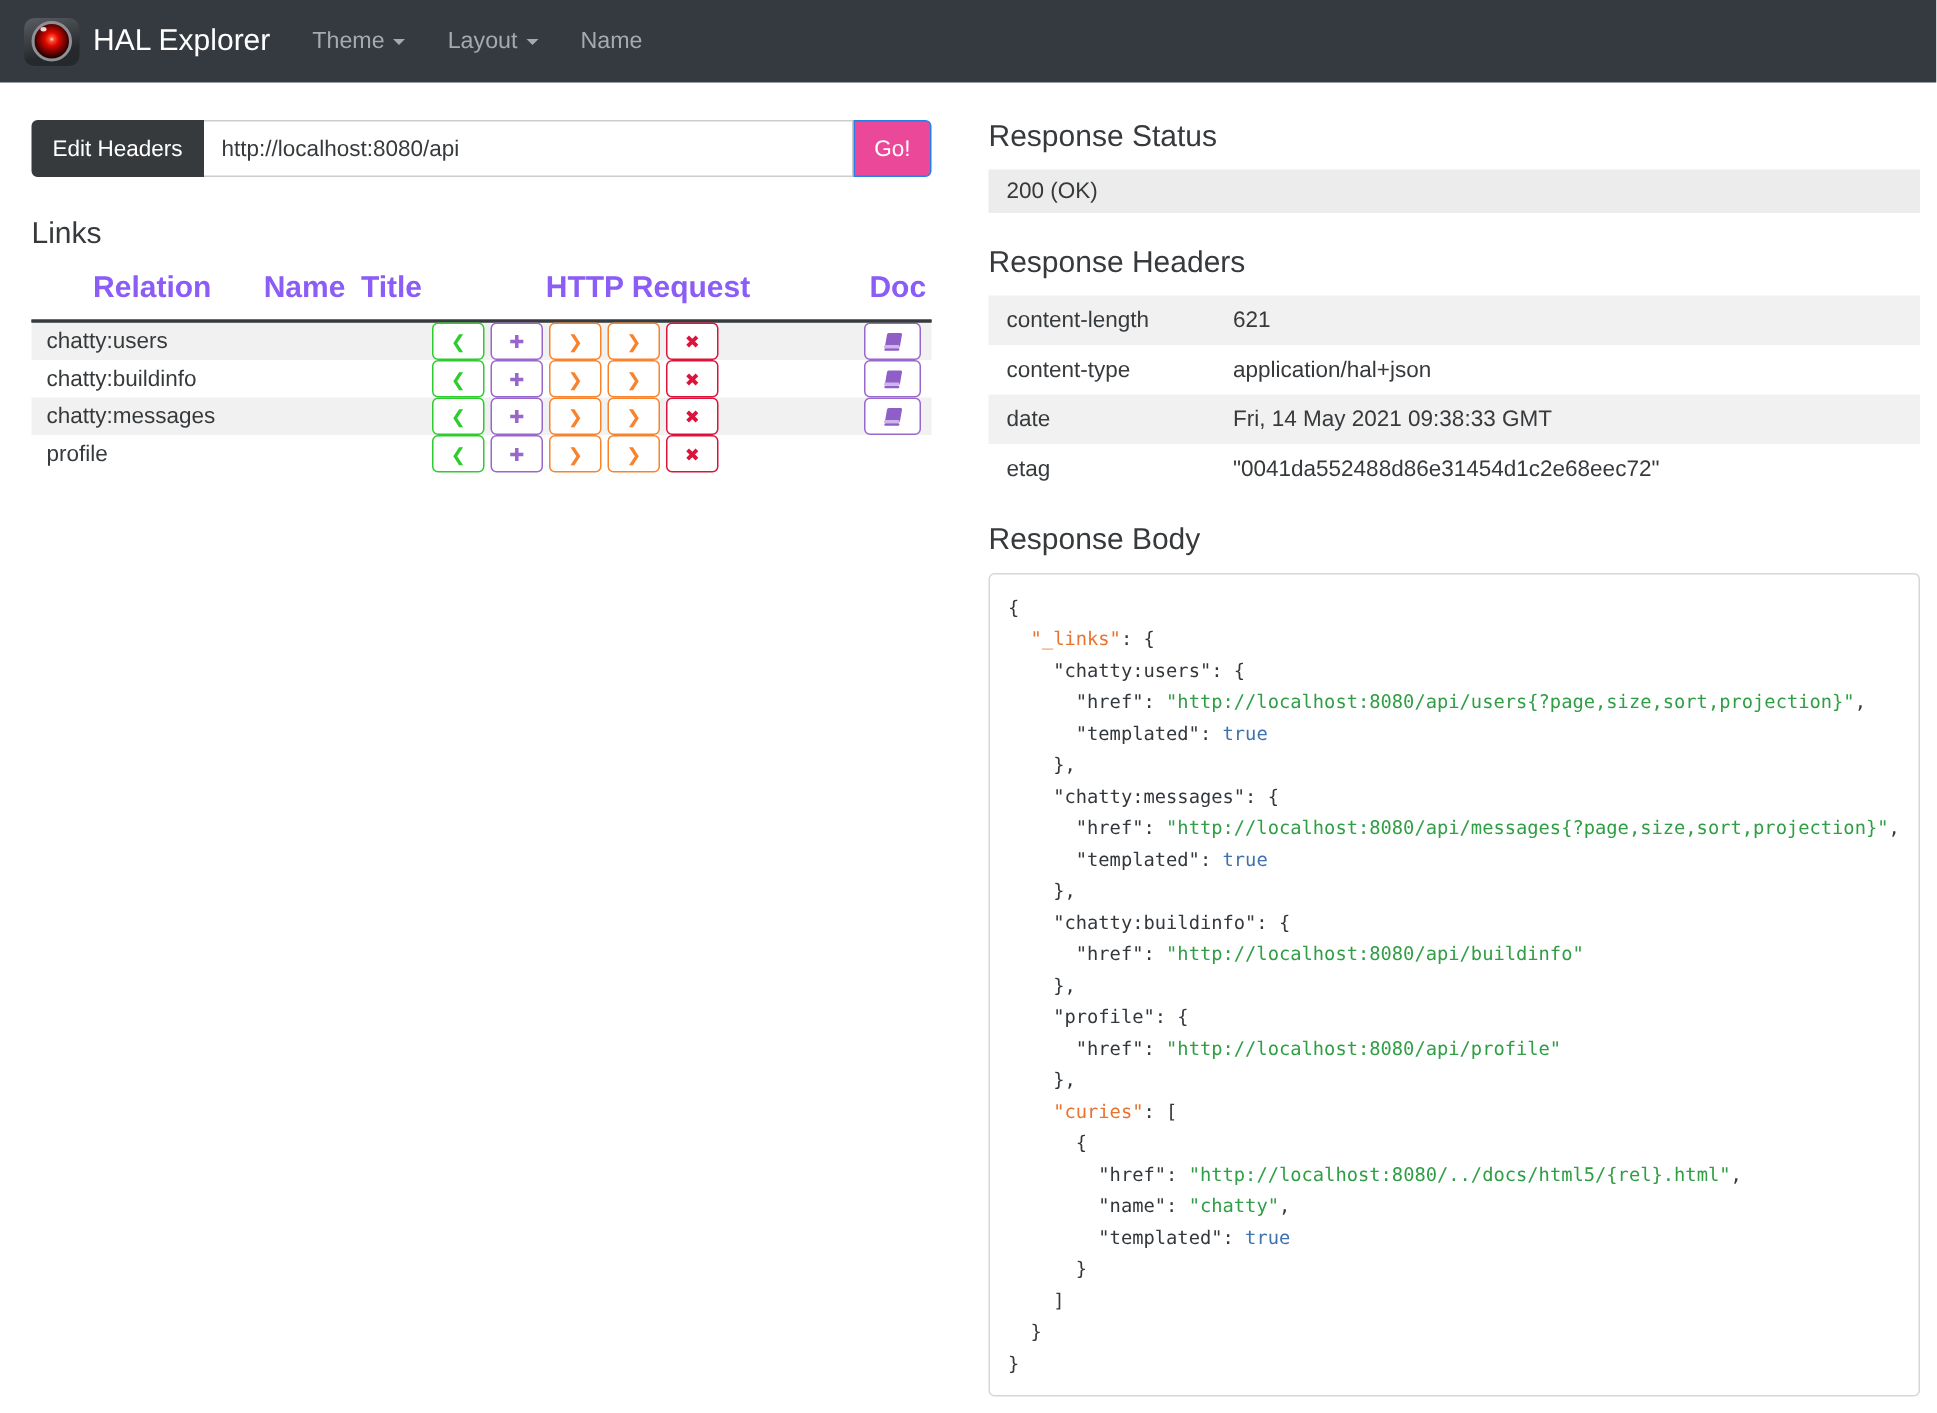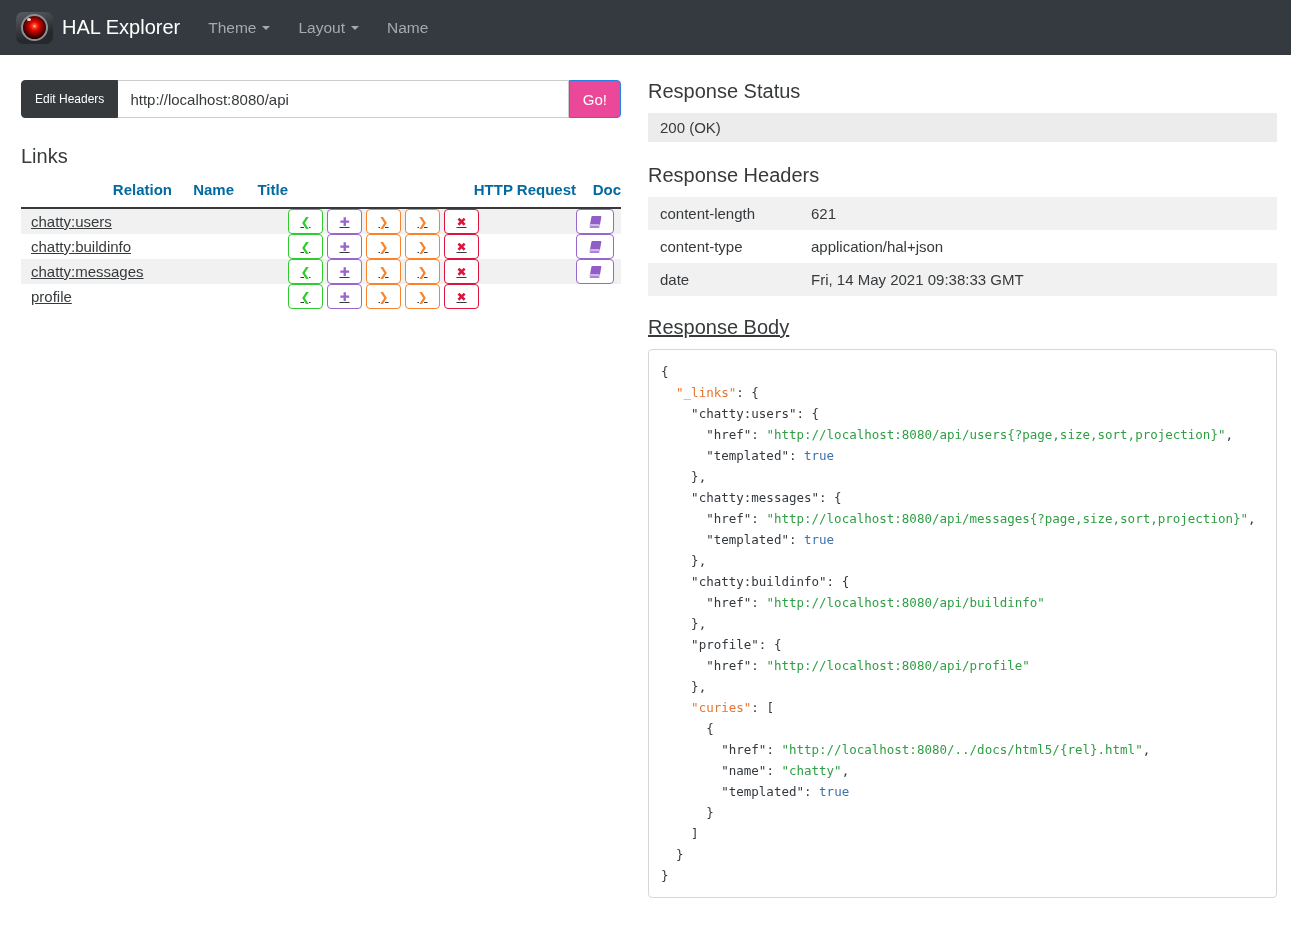--- a/index.html
+++ b/index.html
@@ -19,44 +19,44 @@
     background:rgba(255,255,255,.85); top:2px; left:4px; }
   .brand-text { color:#fff; font-size:20px; }
   .nav-links { display:flex; align-items:center; list-style:none; margin-left:14px; }
   .nav-link { color:#a6a9ad; font-size:15.5px; padding:0 14px; cursor:pointer; display:flex; align-items:center; }
   .caret { display:inline-block; margin-left:6px; border-left:4px solid transparent;
     border-right:4px solid transparent; border-top:4.5px solid #a6a9ad; }
 
   
   .content { display:flex; padding:25px 14px 0 21px; }
   .col-left { width:600px; flex:0 0 600px; }
-  .col-right { flex:1; margin-left:27px; }
+  .col-right { flex:1; margin-left:38px; }
 
   h2.section-title { font-size:20px; font-weight:400; color:#373a3c; }
 
   
   .input-group { display:flex; height:38px; }
   .btn-edit-headers { background:#373a3c; color:#fff; border:1px solid #373a3c;
-    border-radius:4px 0 0 4px; font-size:12px; padding:0 13px; cursor:pointer;
+    border-radius:4px 0 0 4px; font-size:15px; padding:0 13px; cursor:pointer;
     font-family:inherit; white-space:nowrap; }
   .url-input { flex:1; border:1px solid #ccc; border-left:none; padding:0 12px;
     font-size:15px; color:#373a3c; font-family:inherit; outline:none; min-width:0; }
   .btn-go { background:#ec4899; color:#fff; border:1px solid #2780e3;
     border-radius:0 4px 4px 0; font-size:15px; padding:0 13px; cursor:pointer; font-family:inherit; }
 
   
   .links-title { margin-top:27px; }
   table.links-table { width:600px; border-collapse:collapse; table-layout:fixed; margin-top:9px; }
   .links-table col.c-rel{width:151px} .links-table col.c-name{width:62px}
   .links-table col.c-title{width:54px} .links-table col.c-http{width:288px}
   .links-table col.c-doc{width:45px}
-  .links-table th { text-align:right; font-size:15px; font-weight:700; color:#0369a1;
+  .links-table th { text-align:center; font-size:20px; font-weight:700; color:#8b5cf6;
     padding:4px 0 9px 0; border-bottom:2px solid #373a3c; }
   .links-table th.first, .links-table td.first { padding-left:10px; }
-  .links-table td { height:21px; font-size:15px; vertical-align:middle; padding:0;text-decoration:underline; }
+  .links-table td { height:21px; font-size:15px; vertical-align:middle; padding:0; }
   .links-table tbody tr:nth-child(odd) { background:#f1f1f1; }
 
   .btn-row { display:flex; gap:4px; align-items:center; }
   .http-btn { width:35px; height:25px; background:#fff; border-radius:4px; cursor:pointer;
     display:flex; align-items:center; justify-content:center; font-size:12px; font-weight:700;
     font-family:"DejaVu Sans", sans-serif; padding:0; }
   .http-get    { border:1.5px solid #2fcc2f; color:#2fcc2f; }
   .http-post   { border:1.5px solid #9966cc; color:#9966cc; }
   .http-put    { border:1.5px solid #f8832c; color:#f8832c; }
   .http-patch  { border:1.5px solid #f8832c; color:#f8832c; }
@@ -66,21 +66,21 @@
 
   
   .status-bar { margin-top:10px; background:#ececec; padding:6px 12px; font-size:15px; color:#373a3c; }
   .rh-title { margin-top:22px; }
   table.headers-table { width:100%; border-collapse:collapse; table-layout:fixed; margin-top:10px; }
   .headers-table col.h-name { width:163px; }
   .headers-table td { height:33px; font-size:15px; vertical-align:middle; }
   .headers-table td.h-name-cell { padding-left:12px; }
   .headers-table tbody tr:nth-child(odd) { background:#f1f1f1; }
 
-  .rb-title { margin-top:20px;text-decoration:underline; }
+  .rb-title { margin-top:20px; }
   .code-box { margin-top:10px; border:1px solid #d7d7d7; border-radius:4px; background:#fff;
     padding:11px 12px; font-family:"DejaVu Sans Mono","Liberation Mono",monospace;
     font-size:12.5px; line-height:21px; color:#33383d; overflow:hidden; }
   .code-line { white-space:pre; }
   .tok-p    { color:#33383d; }
   .tok-key  { color:#33383d; }
   .tok-keyx { color:#e8742f; }
   .tok-str  { color:#2f9e44; }
   .tok-bool { color:#3e72ac; }
 </style>
@@ -289,20 +289,24 @@
             <td class="h-name-cell">content-length</td>
             <td>621</td>
           </tr>
           <tr>
             <td class="h-name-cell">content-type</td>
             <td>application/hal+json</td>
           </tr>
           <tr>
             <td class="h-name-cell">date</td>
             <td>Fri, 14 May 2021 09:38:33 GMT</td>
+          </tr>
+          <tr>
+            <td class="h-name-cell">etag</td>
+            <td>"0041da552488d86e31454d1c2e68eec72"</td>
           </tr>
         </tbody>
     </table>
 
     <h2 class="section-title rb-title">Response Body</h2>
     <div class="code-box" id="code-box">
         <div class="code-line"><span class="tok-p">{</span></div>
         <div class="code-line"><span class="tok-p">  </span><span class="tok-keyx">"_links"</span><span class="tok-p">: {</span></div>
         <div class="code-line"><span class="tok-p">    </span><span class="tok-key">"chatty:users"</span><span class="tok-p">: {</span></div>
         <div class="code-line"><span class="tok-p">      </span><span class="tok-key">"href"</span><span class="tok-p">: </span><span class="tok-str">"http://localhost:8080/api/users{?page,size,sort,projection}"</span><span class="tok-p">,</span></div>

